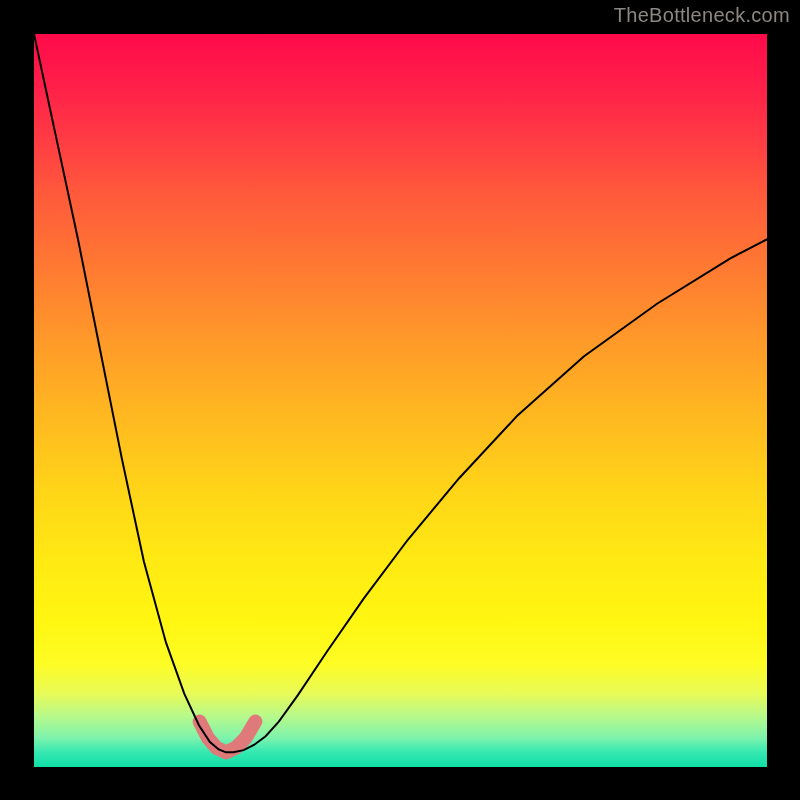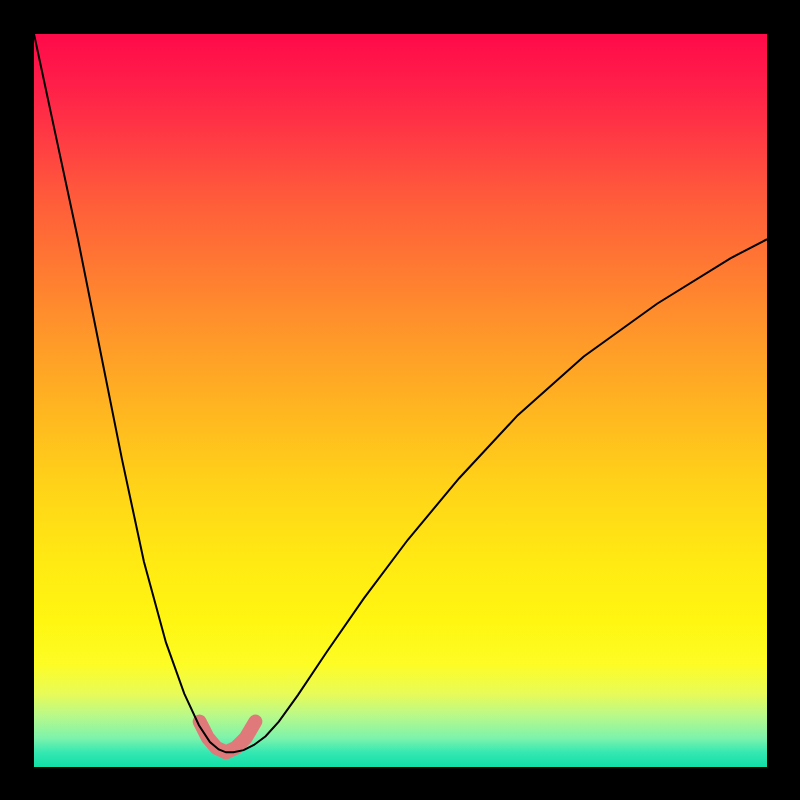--- a/index.html
+++ b/index.html
@@ -76,13 +76,14 @@
 </head>
 <body>
 
 <div class="frame">
   <div class="plot-area">
     <svg viewBox="0 0 733 733" preserveAspectRatio="none">
       <path id="short-curve" class="short-curve" d="M165.66 687.55 L173.72 703.68 L182.52 713.94 L192.05 718.34 L201.58 713.94 L211.84 703.68 L221.37 687.55"></path>
       <path id="main-curve" class="curve" d="M0.00 0.00 L21.99 102.62 L43.98 205.24 L65.97 315.19 L87.96 425.14 L109.95 527.76 L131.94 608.39 L150.26 659.70 L164.93 691.22 L175.92 708.08 L184.72 715.41 L192.05 718.34 L199.38 718.34 L209.64 716.14 L219.90 711.01 L231.63 702.21 L244.82 687.55 L263.88 661.17 L293.20 617.19 L329.85 564.41 L373.83 505.77 L425.14 444.20 L483.78 381.16 L549.75 322.52 L623.05 269.74 L696.35 224.30 L733.00 205.24"></path>
     </svg>
   </div>
+  <div class="watermark">TheBottleneck.com</div>
 </div>
 
 </body></html>

